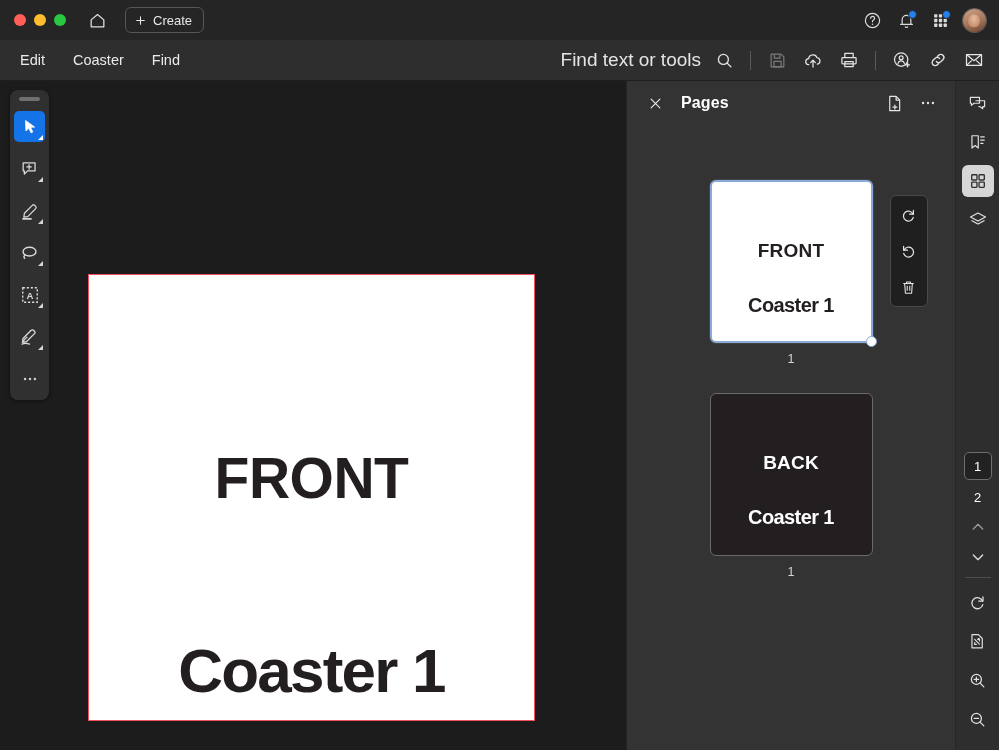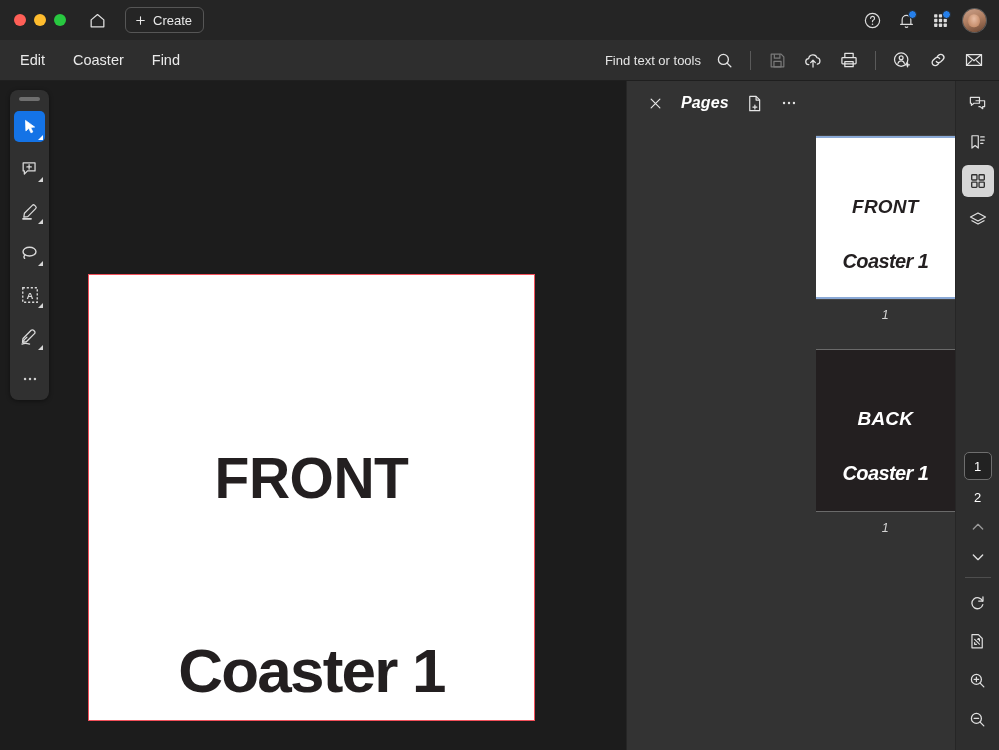--- a/index.html
+++ b/index.html
@@ -57,21 +57,21 @@
 
   
   .menubar {
     height: 41px; background: #2e2e2e; display: flex; align-items: center;
     flex: 0 0 41px; border-bottom: 1px solid #1f1f1f; position: relative;
   }
   .menu-item { color: #eaeaea; font-size: 14.5px; padding: 0 14px; height: 41px; display: flex; align-items: center; }
   .menu-item:first-child { margin-left: 6px; }
 
   .menu-right { margin-left: auto; display: flex; align-items: center; padding-right: 8px; gap: 2px; }
-  .find-label { color: #e4e4e4; font-size: 13px; margin-right: 4px; }
+  .find-label { color: #e4e4e4; font-size: 19px; margin-right: 4px; }
   .m-icon { width: 34px; height: 32px; display: flex; align-items: center; justify-content: center; border-radius: 4px; }
   .m-sep { width: 1px; height: 19px; background: #5a5a5a; margin: 0 7px; }
   .disabled { opacity: .42; }
 
   
   .body { flex: 1; display: flex; position: relative; min-height: 0; }
 
   
   .tools {
     position: absolute; left: 10px; top: 9px; width: 39px;
@@ -100,22 +100,22 @@
     position: absolute; left: 0; right: 0; top: 170px; text-align: center;
     font-size: 57px; font-weight: 700; color: #231f20; letter-spacing: -0.5px;
   }
   .doc-coaster {
     position: absolute; left: 0; right: 0; top: 360px; text-align: center;
     font-size: 62px; font-weight: 700; color: #231f20; letter-spacing: -1.8px;
   }
 
   
   .pages-panel {
-    width: 329px; background: #333333; display: flex; flex-direction: row;
-    border-left: 1px solid #262626; flex: 0 0 329px; font-style: italic;
+    width: 329px; background: #333333; display: flex; flex-direction: column;
+    border-left: 1px solid #262626; flex: 0 0 329px;
   }
   .panel-head { height: 44px; display: flex; align-items: center; padding: 0 13px 0 14px; gap: 12px; }
   .panel-title { color: #ffffff; font-size: 16px; font-weight: 700; letter-spacing: .1px; }
   .panel-head-right { margin-left: auto; display: flex; align-items: center; gap: 6px; }
   .ph-icon { width: 28px; height: 28px; display: flex; align-items: center; justify-content: center; border-radius: 4px; }
 
   .thumbs { flex: 1; overflow: hidden; padding-top: 55px; position: relative; }
   .thumb-wrap { position: relative; width: 100%; display: flex; flex-direction: column; align-items: center; margin-bottom: 27px; }
   .thumb {
     width: 163px; height: 163px; border-radius: 6px; position: relative;

